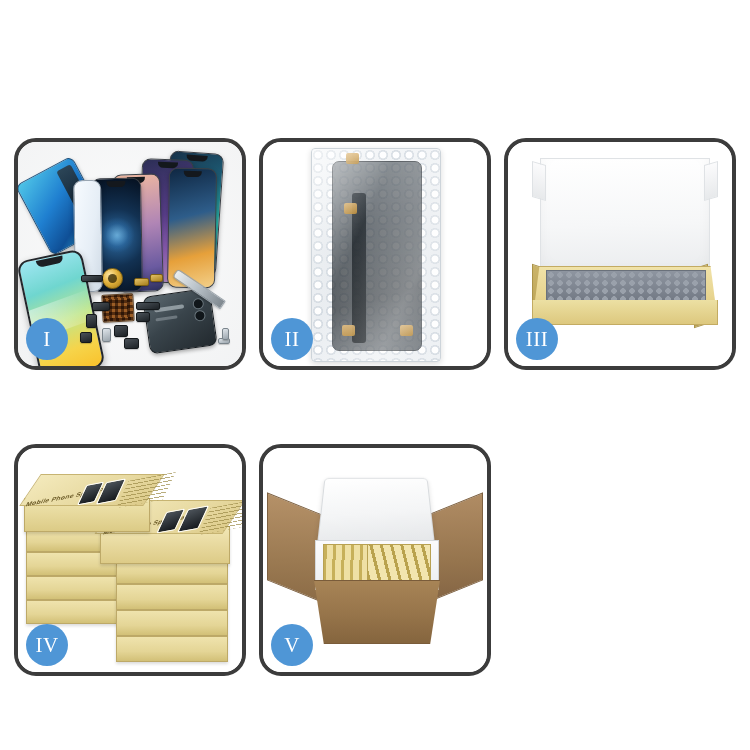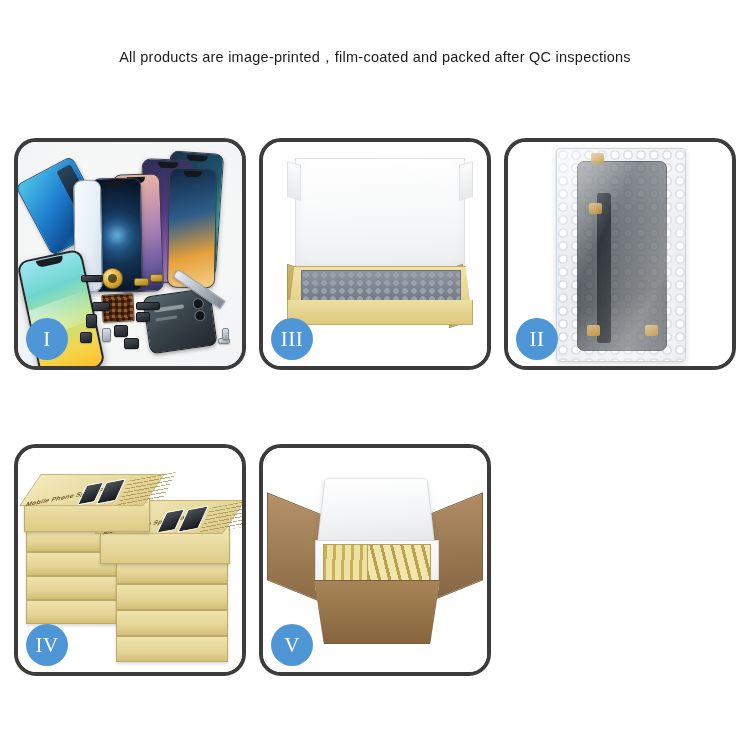--- a/index.html
+++ b/index.html
@@ -365,21 +365,20 @@
   .c-tab { position: absolute; background: rgba(120,94,62,.35); }
   .c-tab1 { left: 44px; top: 108px; width: 18px; height: 22px; transform: skewY(16deg); }
   .c-tab2 { left: 44px; top: 160px; width: 18px; height: 20px; transform: skewY(16deg); }
 </style>
 </head>
 <body>
 
 <div class="page">
 
   <div class="header">
-    <div class="subtitle">All products are image-printed，film-coated and packed after QC inspections</div>
   </div>
 
   <div class="grid">
 
     <div class="panel">
       <div class="panel-inner p1">
         <div class="blue-part"></div>
 
         <div class="phone ph-teal">
             <span class="notch"></span>
@@ -423,47 +422,47 @@
         <div class="part ps" style="left:84px;  top:186px; width:7px;  height:12px;"></div>
         <div class="part pk" style="left:106px; top:196px; width:13px; height:9px;"></div>
         <div class="part pk" style="left:62px;  top:190px; width:10px; height:9px;"></div>
         <div class="part ps" style="left:200px; top:196px; width:10px; height:4px;"></div>
         <div class="part ps" style="left:204px; top:186px; width:5px;  height:10px;"></div>
       </div>
       <div class="badge">I</div>
     </div>
 
     <div class="panel">
-      <div class="panel-inner p3">
-        <div class="b3-lid"></div>
-        <div class="b3-side-l"></div>
-        <div class="b3-side-r"></div>
-        <div class="b3-base"></div>
-        <div class="b3-foam"></div>
-        <div class="b3-base-front"></div>
-      </div>
-      <div class="badge">III</div>
-    </div>
-
-    <div class="panel">
       <div class="panel-inner p2">
         <div class="bubble-bag">
           <div class="bag-screen"></div>
           <div class="bag-flex"></div>
           <div class="tape" style="left:34px; top:4px;"></div>
           <div class="tape" style="left:32px; top:54px;"></div>
           <div class="tape" style="left:30px; top:176px;"></div>
           <div class="tape" style="left:88px; top:176px;"></div>
           <div class="bubble-gloss"></div>
         </div>
       </div>
       <div class="badge">II</div>
     </div>
 
     <div class="panel">
+      <div class="panel-inner p3">
+        <div class="b3-lid"></div>
+        <div class="b3-side-l"></div>
+        <div class="b3-side-r"></div>
+        <div class="b3-base"></div>
+        <div class="b3-foam"></div>
+        <div class="b3-base-front"></div>
+      </div>
+      <div class="badge">III</div>
+    </div>
+
+    <div class="panel">
       <div class="panel-inner p4">
         <div class="stack">
 
           <div class="kbox" style="left:2px;  top:62px;  width:104px; height:22px;"></div>
           <div class="kbox" style="left:2px;  top:86px;  width:104px; height:22px;"></div>
           <div class="kbox" style="left:2px;  top:110px; width:104px; height:22px;"></div>
           <div class="kbox" style="left:2px;  top:134px; width:104px; height:22px;"></div>
 
           <div class="kbox" style="left:92px; top:92px;  width:110px; height:24px;"></div>
           <div class="kbox" style="left:92px; top:118px; width:110px; height:24px;"></div>

